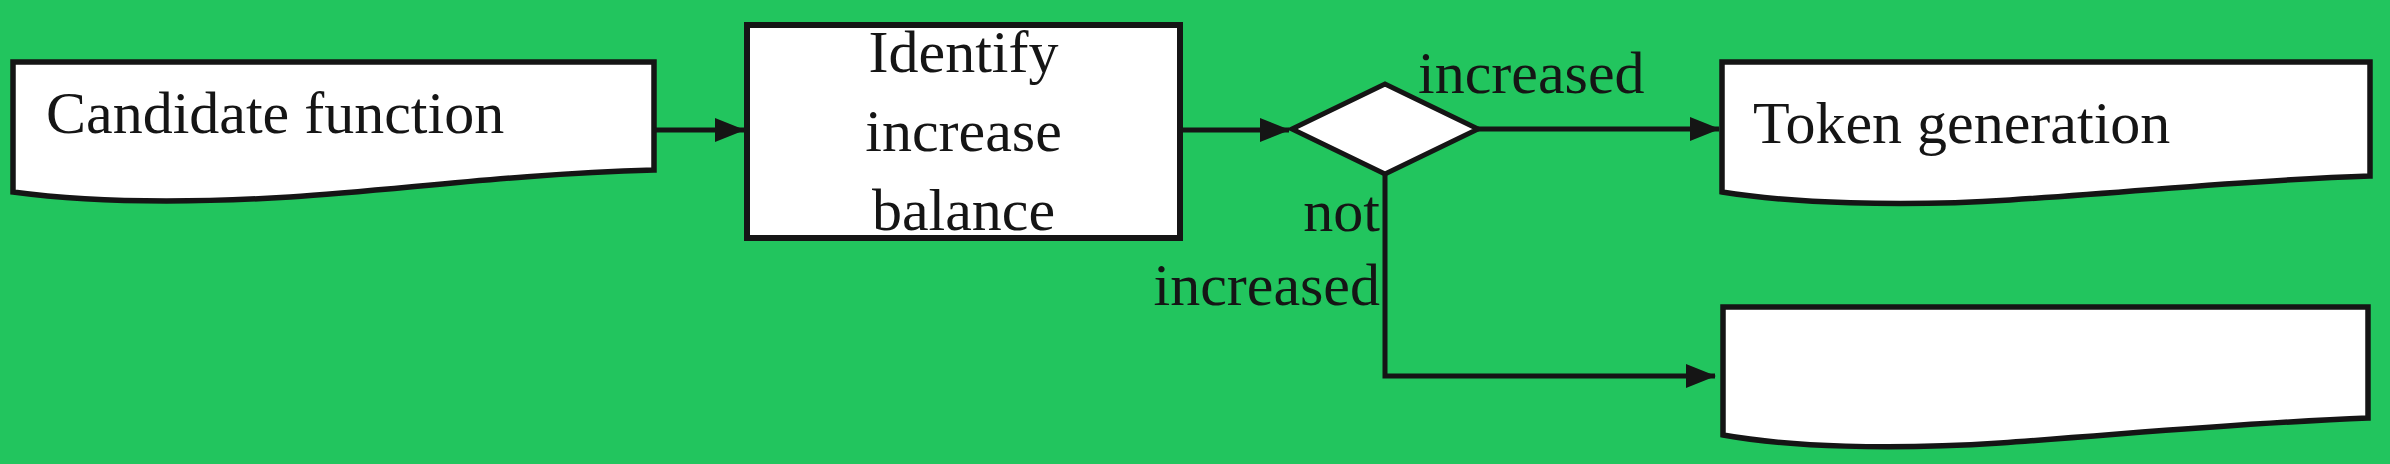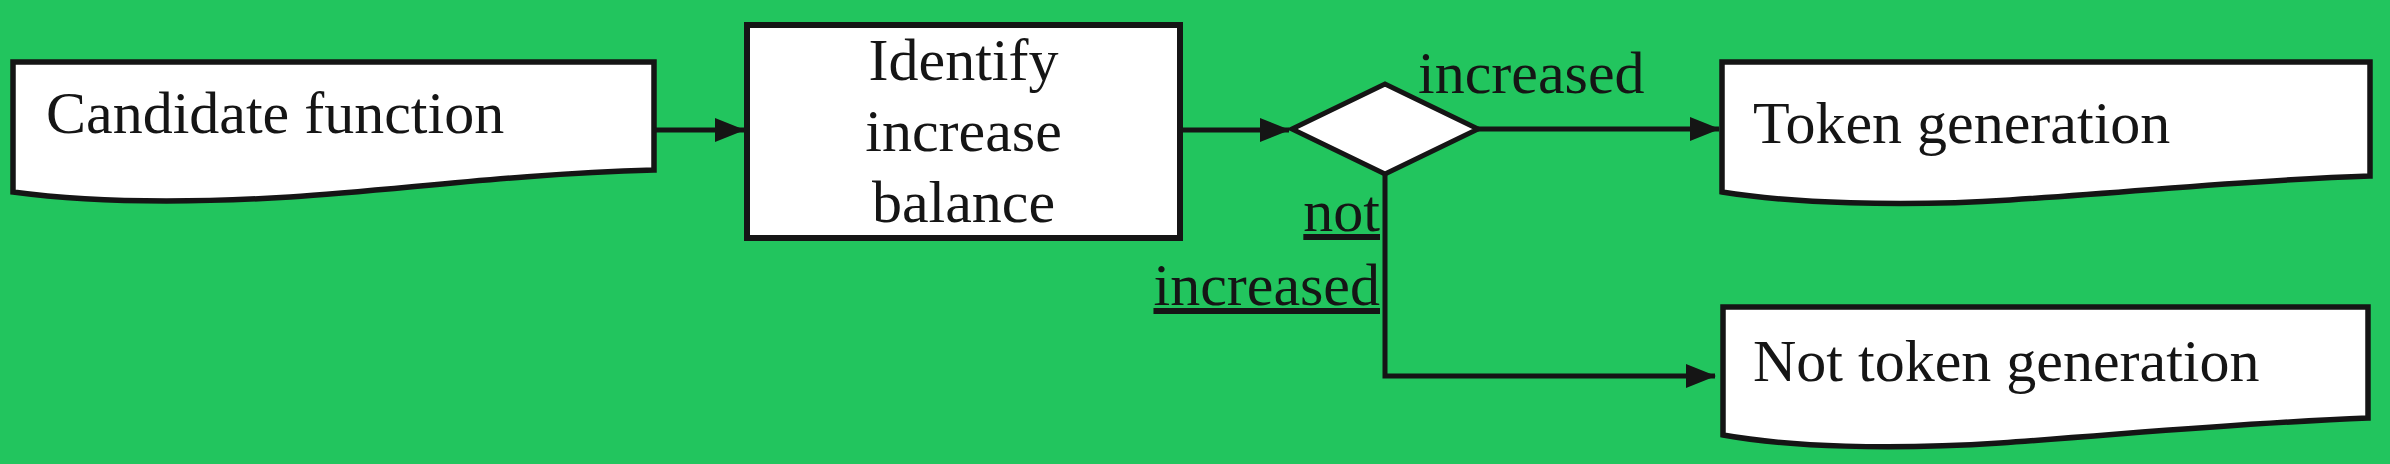--- a/index.html
+++ b/index.html
@@ -31,30 +31,30 @@
     top: 25px;
     width: 433px;
     height: 213px;
     display: flex;
     flex-direction: column;
     align-items: center;
     justify-content: center;
     text-align: center;
     font-size: 60px;
     line-height: 71px;
+    gap: 8px;
   }
   .edge-label-block {
     position: absolute;
     right: 1010px;
     top: 174px;
     text-align: right;
     font-size: 60px;
     line-height: 74px;
     white-space: nowrap;
-    text-decoration: underline;
   }
 </style>
 </head>
 <body>
 
 <div class="canvas">
 
   <svg class="shapes-svg" viewBox="0 0 2390 464" xmlns="http://www.w3.org/2000/svg" aria-hidden="true">
     <defs>
       <marker id="arrowhead" markerUnits="strokeWidth" markerWidth="7" markerHeight="5.2" refX="5.8" refY="2.4" orient="auto">
@@ -84,21 +84,20 @@
   <div class="lbl" style="left:46px; top:82px;">Candidate function</div>
 
   <div class="process-text">
     <div>Identify</div>
     <div>increase</div>
     <div>balance</div>
   </div>
 
   <div class="lbl" style="left:1753px; top:92px;">Token generation</div>
 
-  <div class="lbl" style="left:1753px; top:330px;">Not token generation</div>
 
   <div class="lbl" style="left:1418px; top:42px;">increased</div>
 
   <div class="edge-label-block">
     <div>not</div>
     <div>increased</div>
   </div>
 
 </div>
 

